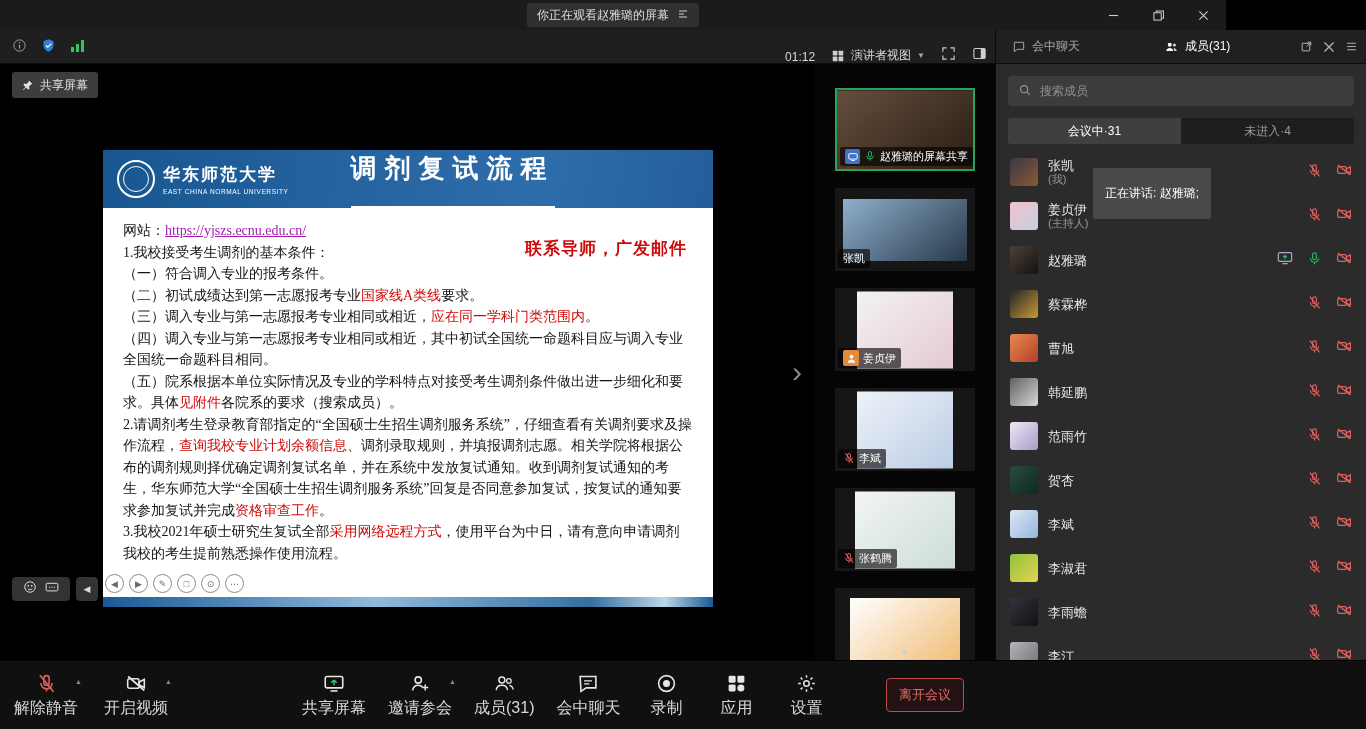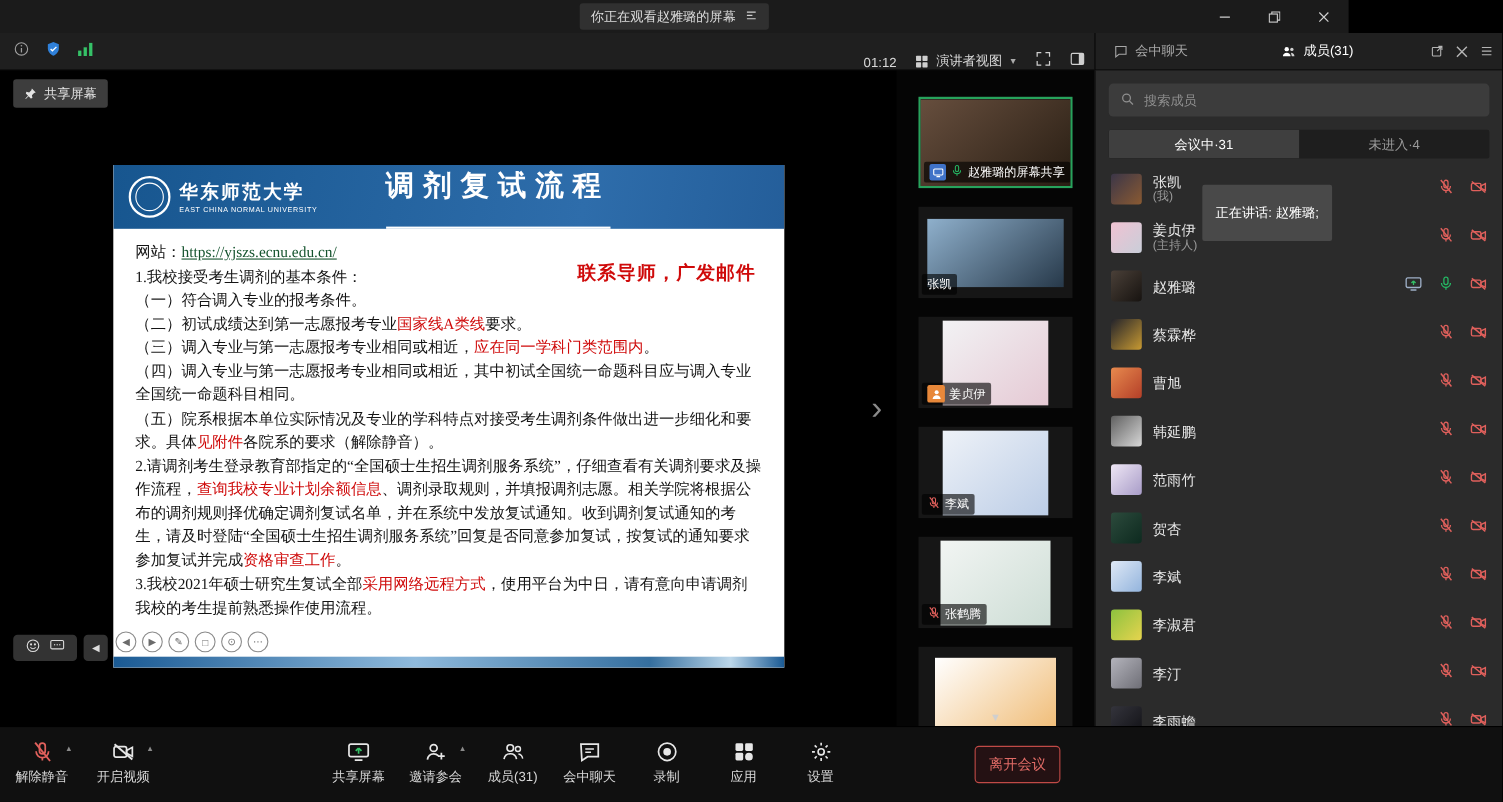--- a/index.html
+++ b/index.html
@@ -40,21 +40,21 @@
   .ecnu-logo{width:38px;height:38px;border:2px solid #fff;border-radius:50%;box-sizing:border-box;display:flex;align-items:center;justify-content:center;flex:0 0 auto;}
   .ecnu-logo i{display:block;width:24px;height:24px;border:1px solid #fff;border-radius:50%;}
   .uni-names{margin-left:8px;color:#fff;}
   .uni-cn{font-size:17px;font-weight:bold;letter-spacing:2px;}
   .uni-en{font-size:6.5px;letter-spacing:.6px;margin-top:2px;}
   .slide-title{margin-left:62px;color:#fff;font-size:26px;font-weight:bold;letter-spacing:8px;border-bottom:2px solid #fff;padding-bottom:20px;}
   .slide-body{position:relative;padding:12px 20px 0 20px;font-family:"Liberation Serif","DejaVu Serif",serif;
               font-size:14px;line-height:21.5px;color:#141414;}
   .slide-body p{margin:0;}
   .c-red{color:#cf0a0a;}
-  .c-link{color:#14532d;text-decoration:underline;}
+  .c-link{color:#a21caf;text-decoration:underline;}
   .slide-contact{position:absolute;right:26px;top:30px;color:#cf0a0a;font-size:17px;font-weight:bold;letter-spacing:1px;}
   .slide-band{position:absolute;left:0;bottom:0;width:100%;height:10px;
               background:linear-gradient(90deg,#1a5a94,#8fbadc 45%,#356f9f 80%,#bcd7ea 92%,#1a5a94);}
   .slide-tools{position:absolute;left:2px;bottom:14px;display:flex;gap:5px;}
   .slide-tools b{width:17px;height:17px;border:1px solid #8b8b8b;border-radius:50%;color:#6b6b6b;font-size:9px;font-weight:normal;
                  display:flex;align-items:center;justify-content:center;background:rgba(255,255,255,.85);}
   
   .thumbs{position:absolute;left:815px;top:64px;width:180px;height:596px;background:#050505;box-sizing:border-box;padding-top:24px;}
   .thumb-cell{position:relative;width:140px;height:83px;margin:0 auto 17px auto;background:#161616;box-sizing:border-box;overflow:hidden;}
   .thumb-cell.active{border:2px solid #27a35c;}
@@ -89,21 +89,21 @@
   .msub{color:#9a9a9a;font-size:11px;line-height:13px;}
   .micons{margin-left:auto;display:flex;align-items:center;gap:14px;}
   .speak-tip{position:absolute;left:97px;top:104px;background:rgba(74,74,74,.97);color:#fff;font-size:12px;
              padding:17px 12px;border-radius:2px;z-index:6;white-space:nowrap;}
   
   .bottombar{position:absolute;left:0;top:660px;width:1366px;height:69px;background:#101010;border-top:1px solid #000;box-sizing:border-box;}
   .bb-group-left{position:absolute;left:14px;top:9px;display:flex;gap:26px;}
   .bb-group-center{position:absolute;left:302px;top:9px;display:flex;gap:22px;}
   .bb-btn{position:relative;display:flex;flex-direction:column;align-items:center;min-width:48px;}
   .bb-icon{height:26px;display:flex;align-items:center;justify-content:center;}
-  .bb-label{color:#d8d8d8;font-size:12px;margin-top:2px;white-space:nowrap;}
+  .bb-label{color:#d8d8d8;font-size:16px;margin-top:2px;white-space:nowrap;}
   .bb-caret{position:absolute;right:-4px;top:8px;color:#8a8a8a;font-size:7px;}
   .leave-btn{position:absolute;left:886px;top:17px;width:78px;height:34px;background:#241113;border:1px solid #c04a46;
              border-radius:4px;color:#e06b66;font-size:13px;display:flex;align-items:center;justify-content:center;
              font-family:inherit;}
 </style>
 </head>
 <body>
 
 <div class="app">
 
@@ -241,22 +241,22 @@
         <span class="slide-title">调剂复试流程</span>
       </div>
       <div class="slide-body">
         <span class="slide-contact">联系导师，广发邮件</span>
       <p><span>网站：</span><span class="c-link">https://yjszs.ecnu.edu.cn/</span></p>
           <p><span>1.我校接受考生调剂的基本条件：</span></p>
           <p><span>（一）符合调入专业的报考条件。</span></p>
           <p><span>（二）初试成绩达到第一志愿报考专业</span><span class="c-red">国家线A类线</span><span>要求。</span></p>
           <p><span>（三）调入专业与第一志愿报考专业相同或相近，</span><span class="c-red">应在同一学科门类范围内</span><span>。</span></p>
           <p><span>（四）调入专业与第一志愿报考专业相同或相近，其中初试全国统一命题科目应与调入专业全国统一命题科目相同。</span></p>
-          <p><span>（五）院系根据本单位实际情况及专业的学科特点对接受考生调剂条件做出进一步细化和要求。具体</span><span class="c-red">见附件</span><span>各院系的要求（解除静音）。</span></p>
-          <p><span>2.请调剂考生登录教育部指定的“全国硕士生招生调剂服务系统”，仔细查看有关调剂要求及操作流程，</span><span class="c-red">查询我校专业计划余额信息</span><span>、调剂录取规则，并填报调剂志愿。相关学院将根据公布的调剂规则择优确定调剂复试名单，并在系统中发放复试通知。收到调剂复试通知的考生，请及时登陆“全国硕士生招生调剂服务系统”回复是否同意参加复试，按复试的通知要求参加复试并完成</span><span class="c-red">资格审查工作</span><span>。</span></p>
+          <p><span>（五）院系根据本单位实际情况及专业的学科特点对接受考生调剂条件做出进一步细化和要求。具体</span><span class="c-red">见附件</span><span>各院系的要求（搜索成员）。</span></p>
+          <p><span>2.请调剂考生登录教育部指定的“全国硕士生招生调剂服务系统”，仔细查看有关调剂要求及操作流程，</span><span class="c-red">查询我校专业计划余额信息</span><span>、调剂录取规则，并填报调剂志愿。相关学院将根据公布的调剂规则择优确定调剂复试名单，并在系统中发放复试通知。收到调剂复试通知的考生，华东师范大学“全国硕士生招生调剂服务系统”回复是否同意参加复试，按复试的通知要求参加复试并完成</span><span class="c-red">资格审查工作</span><span>。</span></p>
           <p><span>3.我校2021年硕士研究生复试全部</span><span class="c-red">采用网络远程方式</span><span>，使用平台为中日，请有意向申请调剂我校的考生提前熟悉操作使用流程。</span></p>
         </div>
       <div class="slide-tools">
         <b>◀</b>
         <b>▶</b>
         <b>✎</b>
         <b>□</b>
         <b>⊙</b>
         <b>⋯</b>
       </div>
@@ -556,42 +556,42 @@
                 <line x1="4.5" y1="2.5" x2="20" y2="21.5" stroke="#e0605c" stroke-width="2.1"></line>
               </svg></span>
             <span><svg width="16" height="16" viewBox="0 0 24 24">
                 <rect x="2.5" y="7" width="13" height="10" rx="2" fill="none" stroke="#e0605c" stroke-width="1.9"></rect>
                 <path d="M15.5 10.3l6-3v9.4l-6-3z" fill="none" stroke="#e0605c" stroke-width="1.9"></path>
                 <line x1="3" y1="4.5" x2="21.5" y2="19.5" stroke="#e0605c" stroke-width="2.1"></line>
               </svg></span>
           </span>
         </div>
         <div class="mrow">
+          <span class="avatar" style="background:linear-gradient(135deg,#34343c,#101014)"></span>
+          <span class="mnames">
+            <span class="mname">李雨蟾</span>
+          </span>
+          <span class="micons">
+            <span><svg width="15" height="15" viewBox="0 0 24 24">
+                <rect x="9" y="3" width="6" height="11" rx="3" fill="none" stroke="#e0605c" stroke-width="1.9"></rect>
+                <path d="M5.5 11.5a6.5 6.5 0 0 0 13 0" fill="none" stroke="#e0605c" stroke-width="1.9"></path>
+                <line x1="12" y1="18" x2="12" y2="21.5" stroke="#e0605c" stroke-width="1.9"></line>
+                <line x1="4.5" y1="2.5" x2="20" y2="21.5" stroke="#e0605c" stroke-width="2.1"></line>
+              </svg></span>
+            <span><svg width="16" height="16" viewBox="0 0 24 24">
+                <rect x="2.5" y="7" width="13" height="10" rx="2" fill="none" stroke="#e0605c" stroke-width="1.9"></rect>
+                <path d="M15.5 10.3l6-3v9.4l-6-3z" fill="none" stroke="#e0605c" stroke-width="1.9"></path>
+                <line x1="3" y1="4.5" x2="21.5" y2="19.5" stroke="#e0605c" stroke-width="2.1"></line>
+              </svg></span>
+          </span>
+        </div>
+        <div class="mrow">
           <span class="avatar" style="background:linear-gradient(135deg,#b4b4bc,#6e6e76)"></span>
           <span class="mnames">
             <span class="mname">李汀</span>
-          </span>
-          <span class="micons">
-            <span><svg width="15" height="15" viewBox="0 0 24 24">
-                <rect x="9" y="3" width="6" height="11" rx="3" fill="none" stroke="#e0605c" stroke-width="1.9"></rect>
-                <path d="M5.5 11.5a6.5 6.5 0 0 0 13 0" fill="none" stroke="#e0605c" stroke-width="1.9"></path>
-                <line x1="12" y1="18" x2="12" y2="21.5" stroke="#e0605c" stroke-width="1.9"></line>
-                <line x1="4.5" y1="2.5" x2="20" y2="21.5" stroke="#e0605c" stroke-width="2.1"></line>
-              </svg></span>
-            <span><svg width="16" height="16" viewBox="0 0 24 24">
-                <rect x="2.5" y="7" width="13" height="10" rx="2" fill="none" stroke="#e0605c" stroke-width="1.9"></rect>
-                <path d="M15.5 10.3l6-3v9.4l-6-3z" fill="none" stroke="#e0605c" stroke-width="1.9"></path>
-                <line x1="3" y1="4.5" x2="21.5" y2="19.5" stroke="#e0605c" stroke-width="2.1"></line>
-              </svg></span>
-          </span>
-        </div>
-        <div class="mrow">
-          <span class="avatar" style="background:linear-gradient(135deg,#34343c,#101014)"></span>
-          <span class="mnames">
-            <span class="mname">李雨蟾</span>
           </span>
           <span class="micons">
             <span><svg width="15" height="15" viewBox="0 0 24 24">
                 <rect x="9" y="3" width="6" height="11" rx="3" fill="none" stroke="#e0605c" stroke-width="1.9"></rect>
                 <path d="M5.5 11.5a6.5 6.5 0 0 0 13 0" fill="none" stroke="#e0605c" stroke-width="1.9"></path>
                 <line x1="12" y1="18" x2="12" y2="21.5" stroke="#e0605c" stroke-width="1.9"></line>
                 <line x1="4.5" y1="2.5" x2="20" y2="21.5" stroke="#e0605c" stroke-width="2.1"></line>
               </svg></span>
             <span><svg width="16" height="16" viewBox="0 0 24 24">
                 <rect x="2.5" y="7" width="13" height="10" rx="2" fill="none" stroke="#e0605c" stroke-width="1.9"></rect>

